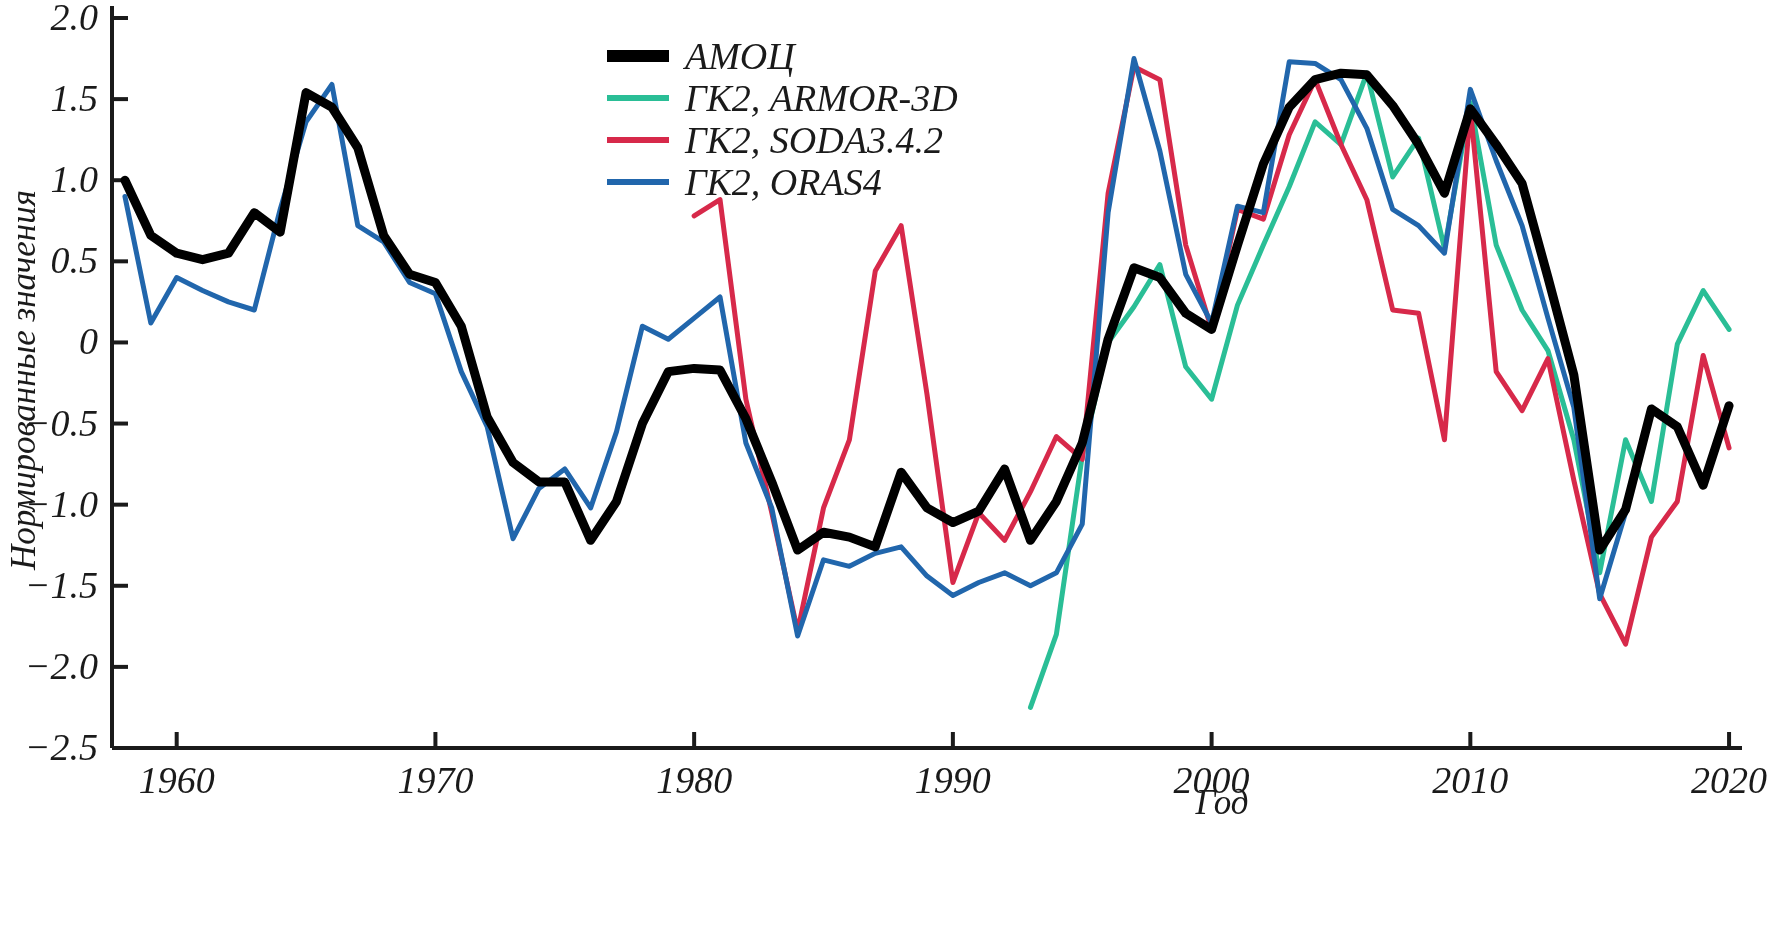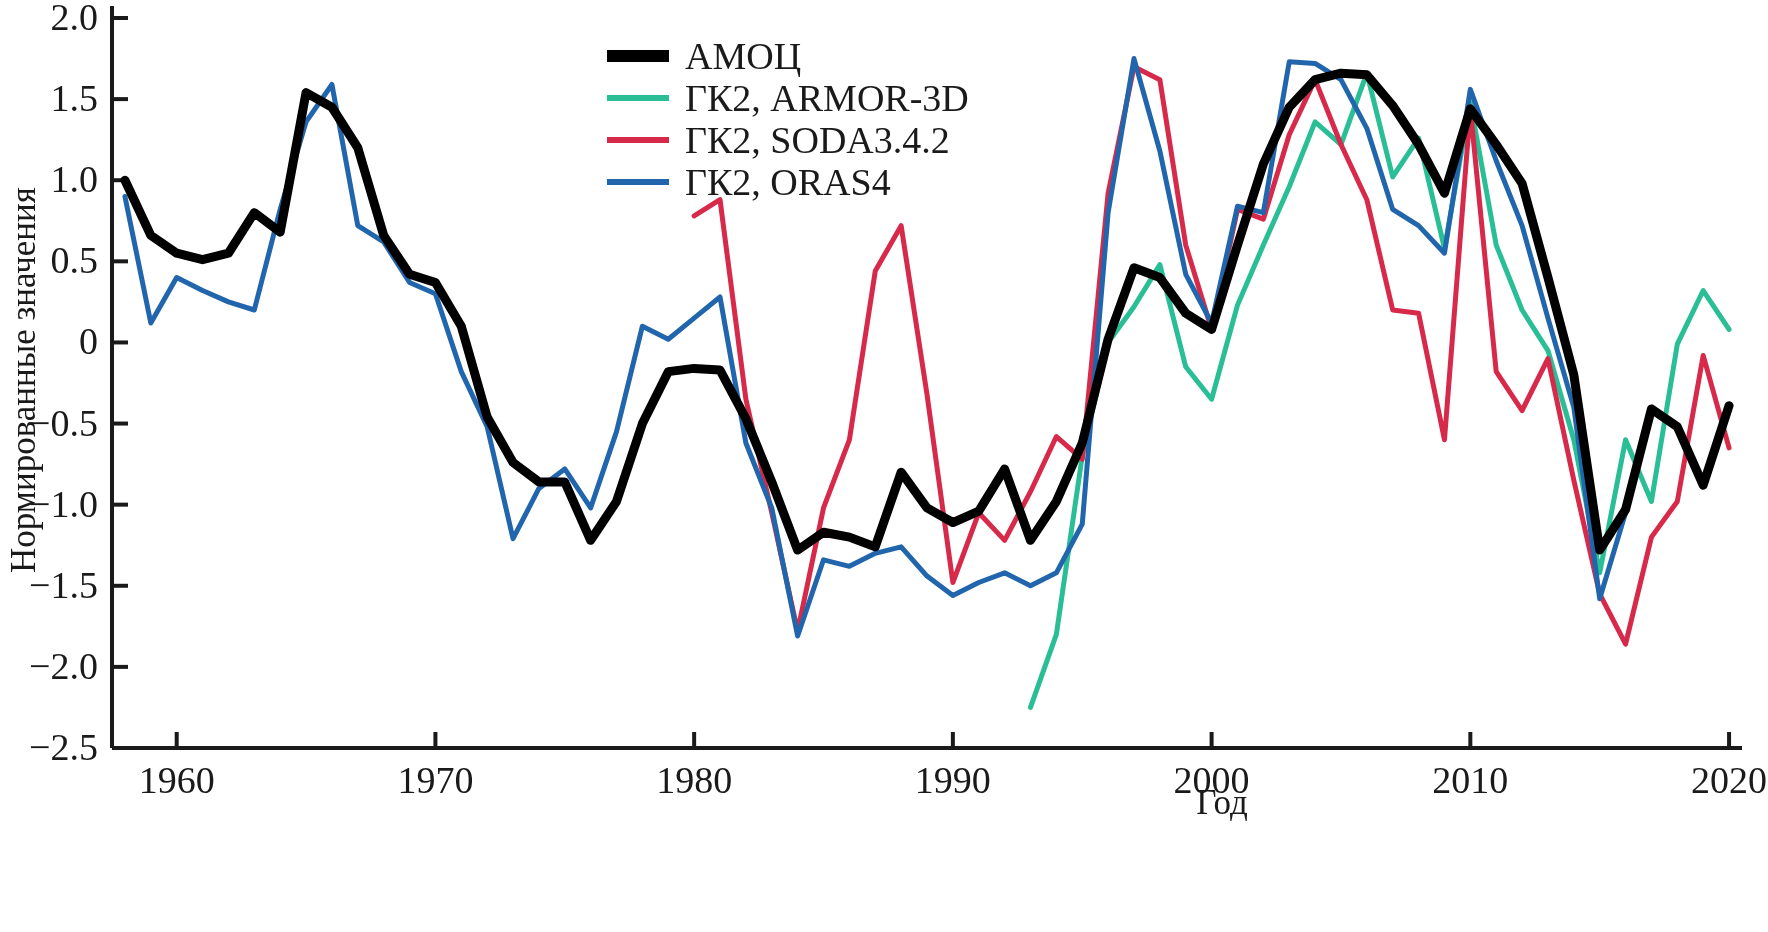--- a/index.html
+++ b/index.html
@@ -1,17 +1,17 @@
 <!DOCTYPE html>
 <html><head>
 <meta charset="utf-8">
 <style>
   html,body{margin:0;padding:0;background:#fff;}
   body{width:1768px;height:932px;font-family:"Liberation Serif",serif;overflow:hidden;}
-  #figure{position:relative;width:1768px;height:660px;background:#fdba74;}
+  #figure{position:relative;width:1768px;height:660px;background:#fdba74;font-style:italic;}
   svg{display:block;}
   .ytick-label,.xtick-label{font-family:"Liberation Serif",serif;fill:#1a1a1a;}
   .axis-title{font-family:"Liberation Serif",serif;fill:#1a1a1a;}
   .legend-label{font-family:"Liberation Serif",serif;fill:#1a1a1a;}
 </style>
 </head>
 <body>
 
 <div id="figure">
   <svg id="chart-svg" width="1768" height="932" viewBox="0 0 1768 932" xmlns="http://www.w3.org/2000/svg">

